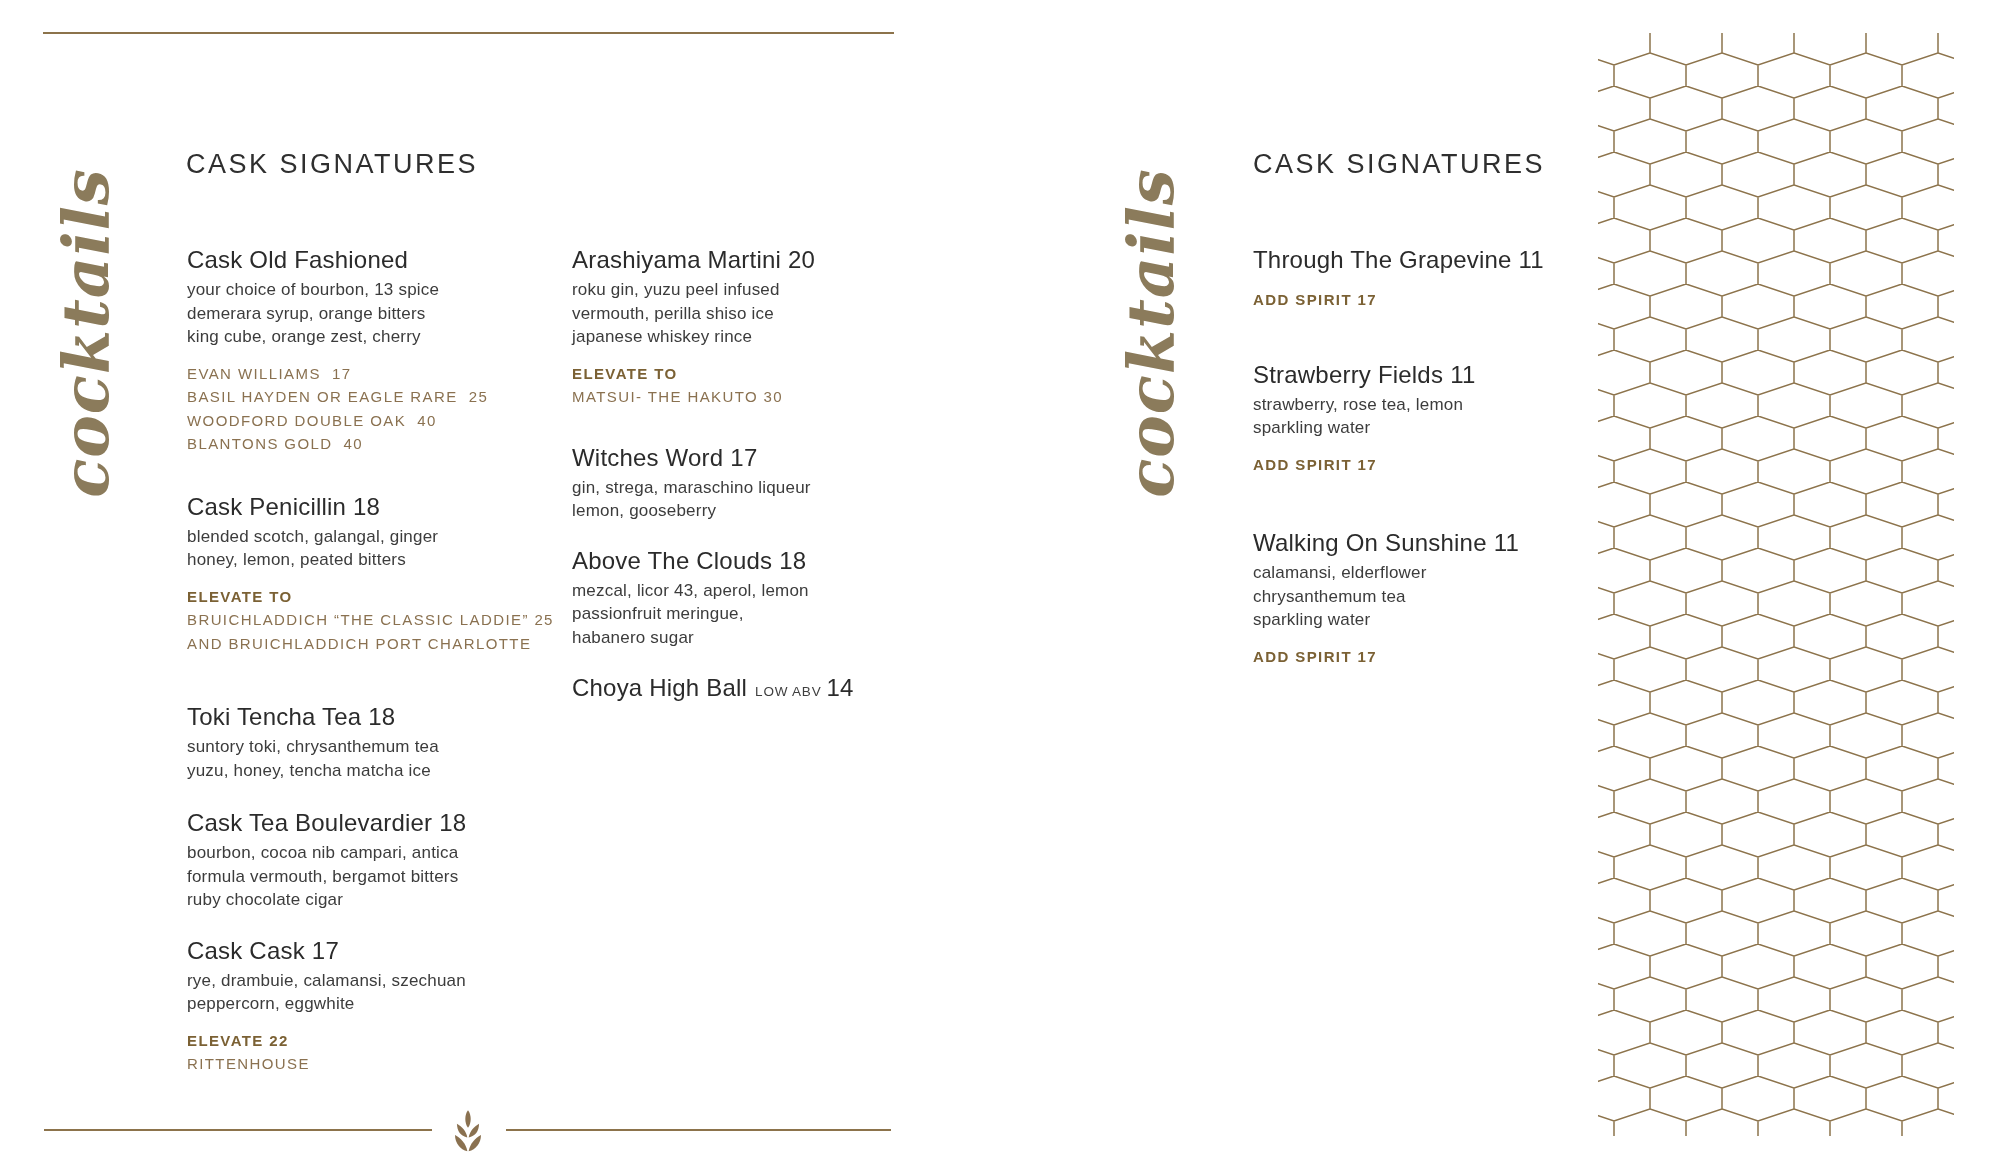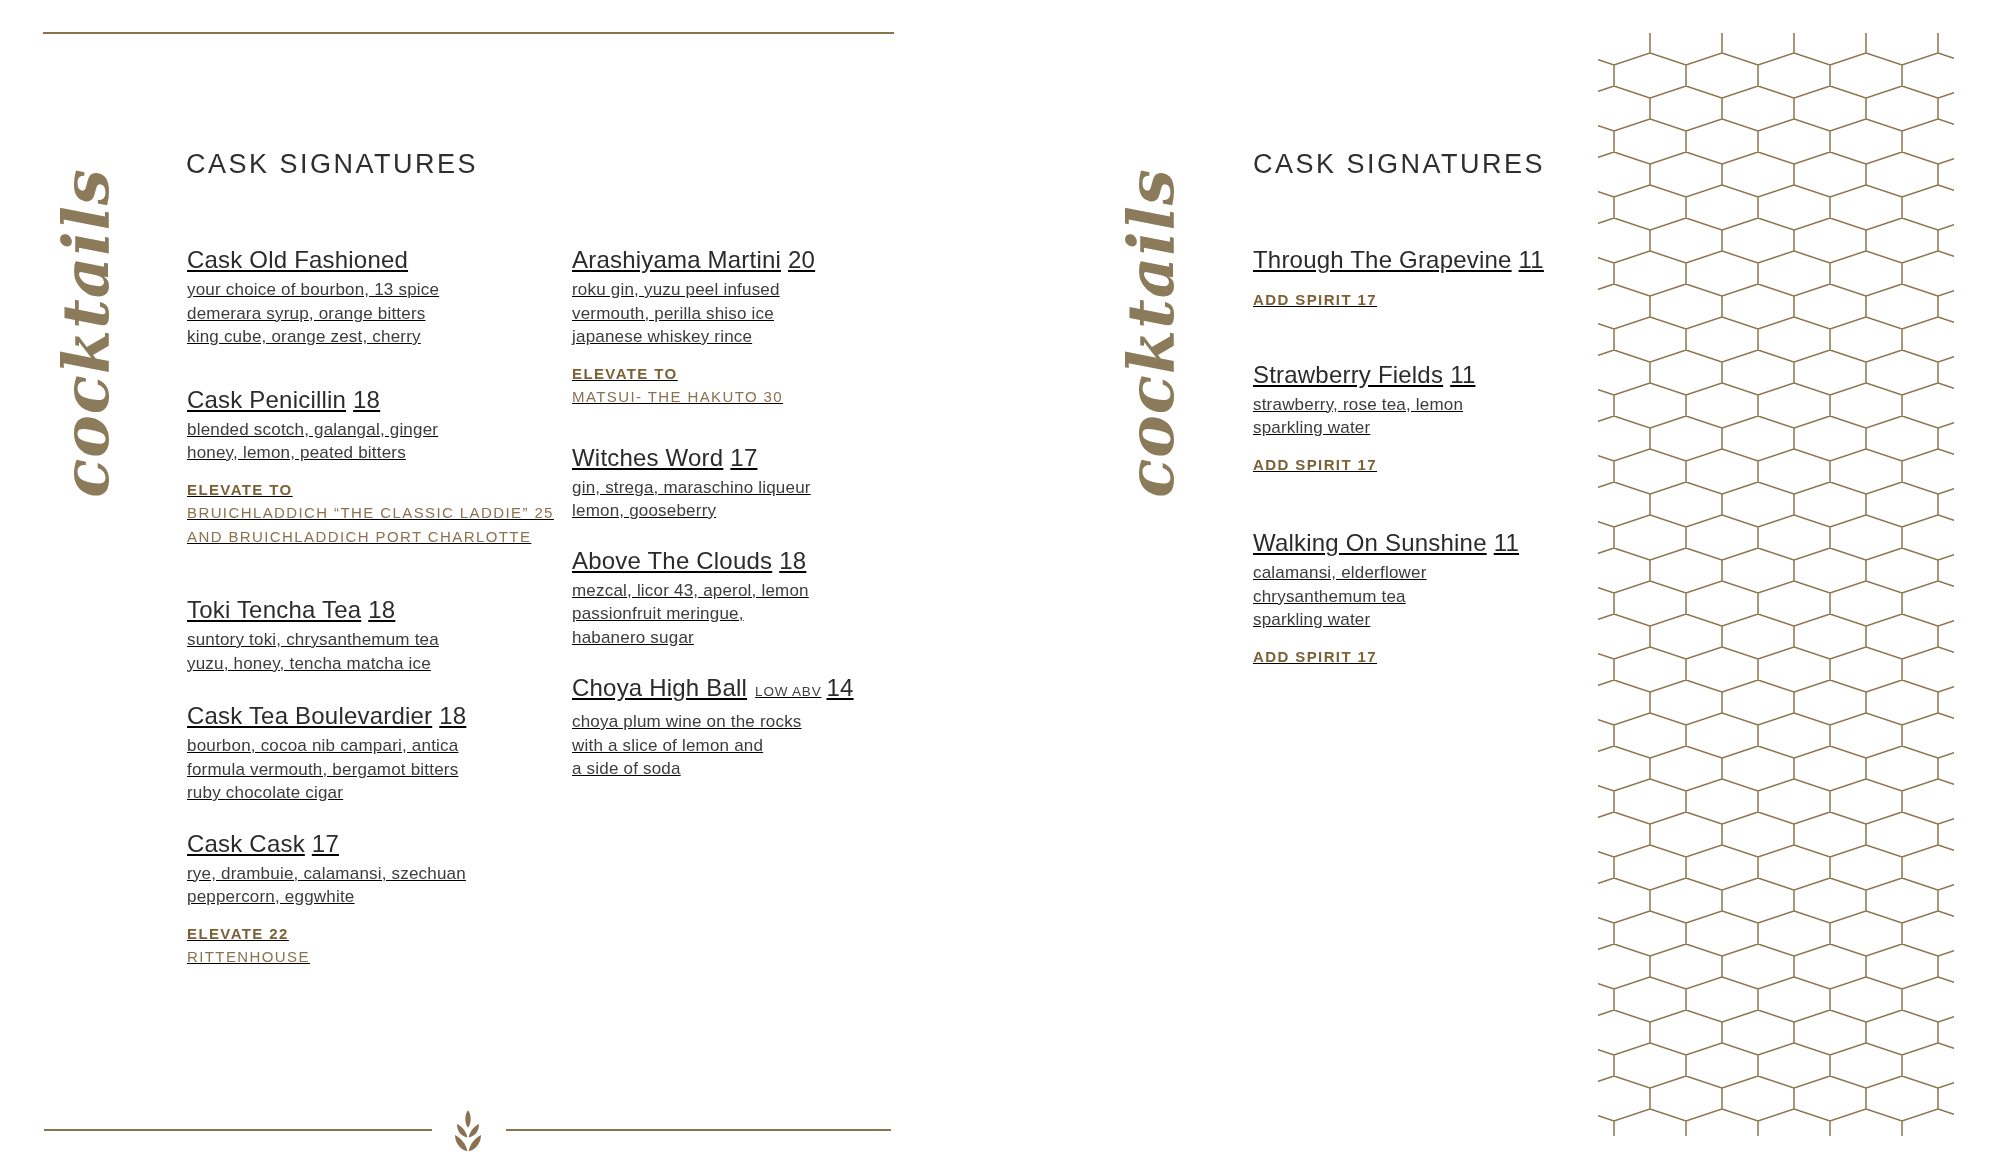--- a/index.html
+++ b/index.html
@@ -37,21 +37,21 @@
     font-size:27px;font-weight:400;letter-spacing:2.5px;color:#2f2f2f;
   }
   .section-title.left{left:186px;}
   .section-title.right{left:1253px;}
 
   .col{position:absolute;top:245px;width:372px;}
   #col-left-1{left:187px;}
   #col-left-2{left:572px;}
   #col-right-1{left:1253px;}
 
-  .menu-item{margin-bottom:30px;text-decoration:underline;}
+  .menu-item{margin-bottom:30px;}
   #col-left-1 .menu-item:nth-child(1){margin-bottom:36px;}
   #col-left-1 .menu-item:nth-child(2){margin-bottom:47px;}
   #col-left-1 .menu-item:nth-child(3){margin-bottom:26px;}
   #col-left-1 .menu-item:nth-child(4){margin-bottom:24px;}
   #col-left-2 .menu-item:nth-child(1){margin-bottom:34px;}
   #col-left-2 .menu-item:nth-child(2){margin-bottom:23px;}
   #col-left-2 .menu-item:nth-child(3){margin-bottom:24px;}
   #col-right-1 .menu-item:nth-child(1){margin-bottom:48px;}
   #col-right-1 .menu-item:nth-child(2){margin-bottom:52px;}
 
@@ -82,20 +82,26 @@
 <div class="col" id="col-left-1">
     <div class="menu-item">
       <div class="item-name-row">
         <span class="item-name-text">Cask Old Fashioned</span>
       </div>
       <div class="item-desc">
         <div class="desc-line">your choice of bourbon, 13 spice</div>
         <div class="desc-line">demerara syrup, orange bitters</div>
         <div class="desc-line">king cube, orange zest, cherry</div>
       </div>
+      <div class="item-note">
+        <div class="note-line">EVAN WILLIAMS  17</div>
+        <div class="note-line">BASIL HAYDEN OR EAGLE RARE  25</div>
+        <div class="note-line">WOODFORD DOUBLE OAK  40</div>
+        <div class="note-line">BLANTONS GOLD  40</div>
+      </div>
     </div>
     <div class="menu-item">
       <div class="item-name-row">
         <span class="item-name-text">Cask Penicillin</span>
         <span class="item-price">18</span>
       </div>
       <div class="item-desc">
         <div class="desc-line">blended scotch, galangal, ginger</div>
         <div class="desc-line">honey, lemon, peated bitters</div>
       </div>
@@ -176,25 +182,20 @@
         <div class="desc-line">mezcal, licor 43, aperol, lemon</div>
         <div class="desc-line">passionfruit meringue,</div>
         <div class="desc-line">habanero sugar</div>
       </div>
     </div>
     <div class="menu-item">
       <div class="item-name-row">
         <span class="item-name-text">Choya High Ball</span>
         <span class="item-tag">LOW ABV</span>
         <span class="item-price">14</span>
-      </div>
-      <div class="item-desc">
-        <div class="desc-line">choya plum wine on the rocks</div>
-        <div class="desc-line">with a slice of lemon and</div>
-        <div class="desc-line">a side of soda</div>
       </div>
     </div>
   </div>
 
 <div class="rule rule-bottom-left"></div>
 <div class="rule rule-bottom-right"></div>
 <svg class="divider-ornament" width="26" height="42" viewBox="0 0 40 64" aria-hidden="true">
   <g style="fill:var(--gold)">
     <path d="M20,27 C14.5,20 14.5,7 20,0 C25.5,7 25.5,20 20,27 Z"></path>
     <path d="M19,42 C9,40.5 3,32 3,21 C11,25.5 17,32 19,42 Z"></path>

